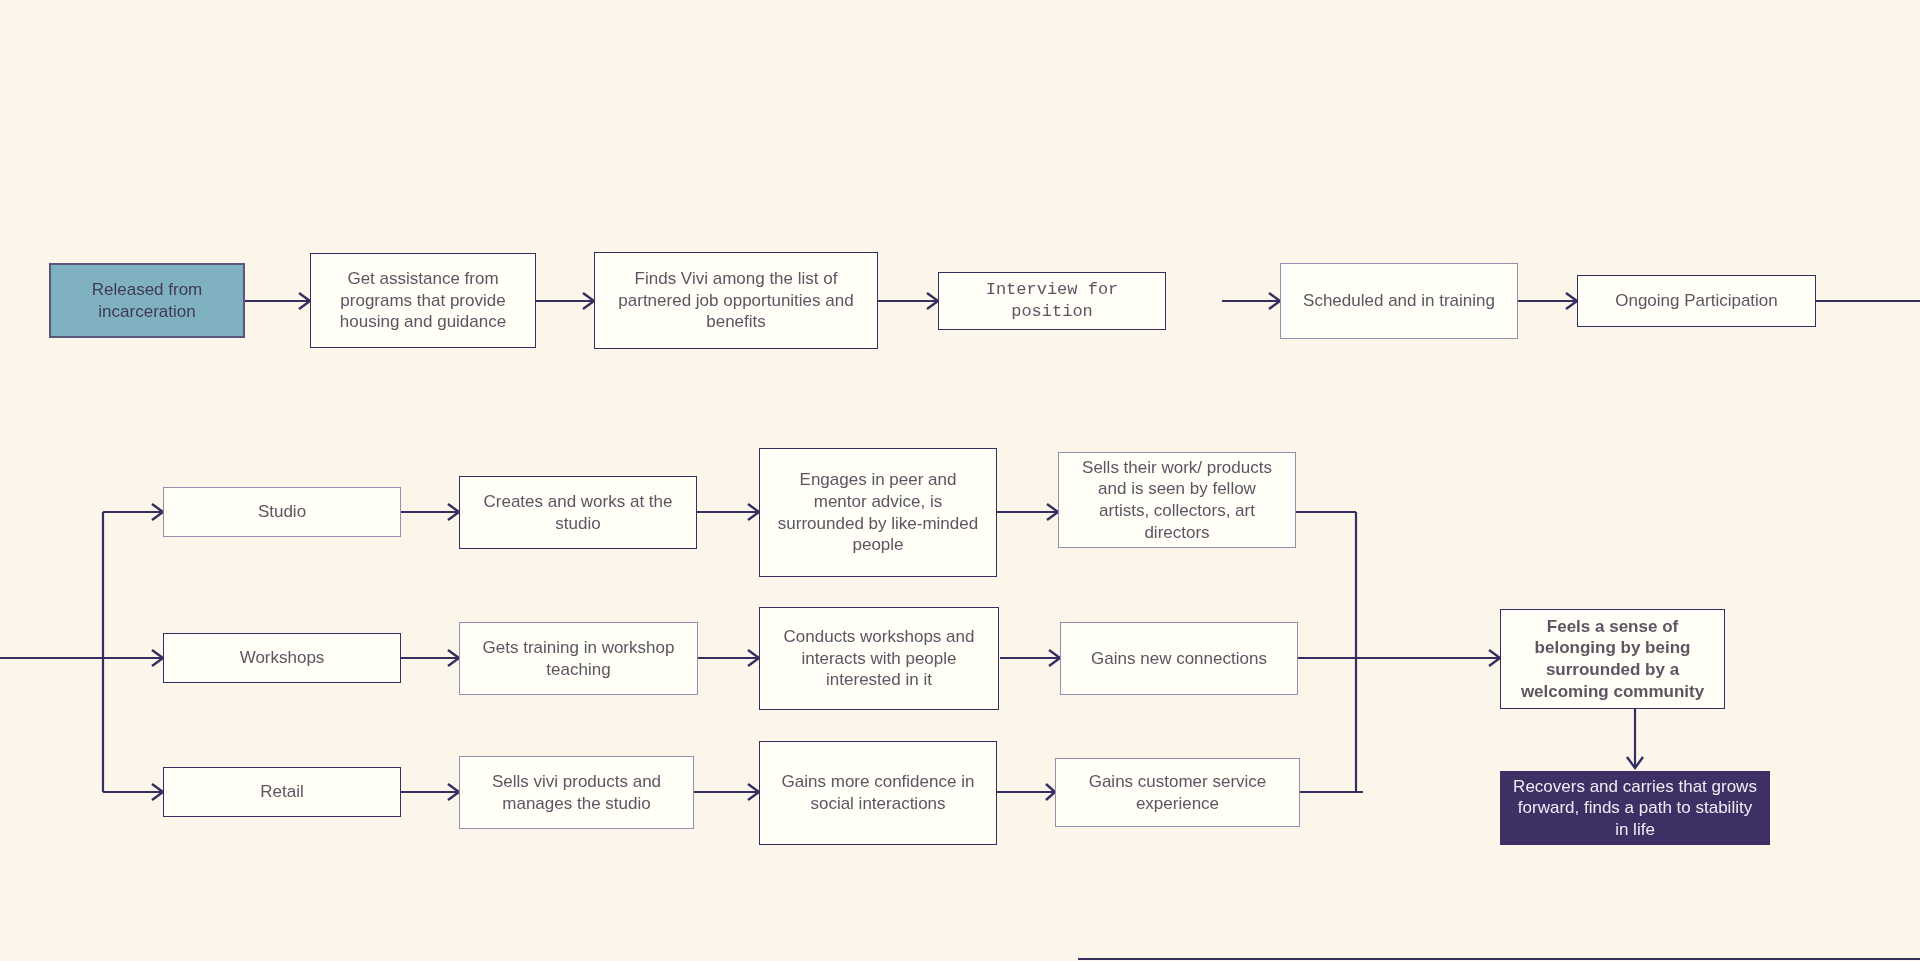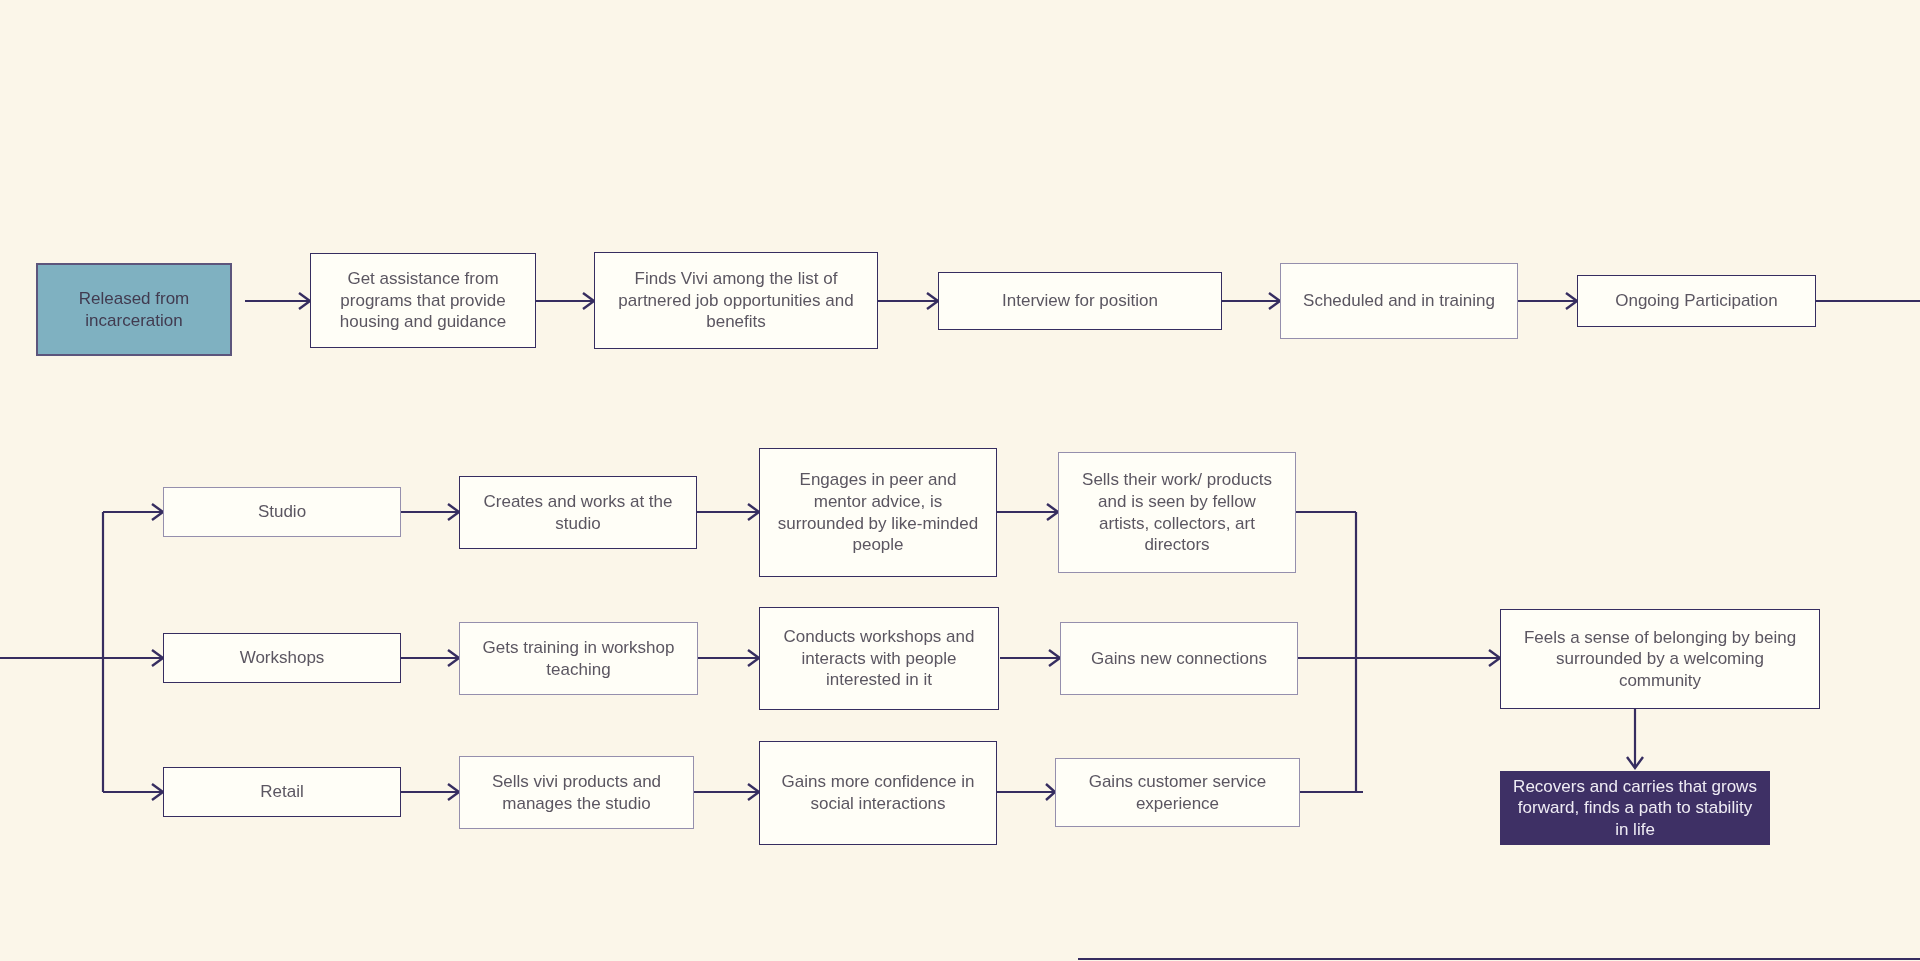--- a/index.html
+++ b/index.html
@@ -86,49 +86,49 @@
     <path class="c" d="M1300 792 H1363"></path>
 
     <path class="c" d="M1356 512 V792"></path>
 
     <path class="c" d="M1635 709 V768"></path>
     <path class="ah" d="M1627 757 L1635 768 L1643 757"></path>
 
     <path class="c" d="M1078 959 H1920" stroke-width="3"></path>
   </svg>
 
-  <div class="node v-teal" style="left:36px;top:263px;width:196px;height:93px;">
+  <div class="node v-teal" style="left:49px;top:263px;width:196px;height:75px;">
     <span>Released from incarceration</span>
   </div>
   <div class="node" style="left:310px;top:253px;width:226px;height:95px;">
     <span>Get assistance from programs that provide housing and guidance</span>
   </div>
   <div class="node" style="left:594px;top:252px;width:284px;height:97px;">
     <span>Finds Vivi among the list of partnered job opportunities and benefits</span>
   </div>
-  <div class="node" style="left:938px;top:272px;width:284px;height:58px;">
+  <div class="node" style="left:938px;top:272px;width:228px;height:58px;font-family:Liberation Mono, monospace;">
     <span>Interview for position</span>
   </div>
   <div class="node v-light" style="left:1280px;top:263px;width:238px;height:76px;">
     <span>Scheduled and in training</span>
   </div>
   <div class="node" style="left:1577px;top:275px;width:239px;height:52px;">
     <span>Ongoing Participation</span>
   </div>
 
   <div class="node v-light" style="left:163px;top:487px;width:238px;height:50px;">
     <span>Studio</span>
   </div>
   <div class="node" style="left:459px;top:476px;width:238px;height:73px;">
     <span>Creates and works at the studio</span>
   </div>
   <div class="node" style="left:759px;top:448px;width:238px;height:129px;">
     <span>Engages in peer and mentor advice, is surrounded by like-minded people</span>
   </div>
-  <div class="node v-light" style="left:1058px;top:452px;width:238px;height:121px;">
+  <div class="node v-light" style="left:1058px;top:452px;width:238px;height:96px;">
     <span>Sells their work/ products and is seen by fellow artists, collectors, art directors</span>
   </div>
 
   <div class="node" style="left:163px;top:633px;width:238px;height:50px;">
     <span>Workshops</span>
   </div>
   <div class="node" style="left:759px;top:607px;width:240px;height:103px;">
     <span>Conducts workshops and interacts with people interested in it</span>
   </div>
   <div class="node v-light" style="left:459px;top:622px;width:239px;height:73px;">
@@ -144,20 +144,20 @@
   <div class="node v-light" style="left:459px;top:756px;width:235px;height:73px;">
     <span>Sells vivi products and manages the studio</span>
   </div>
   <div class="node" style="left:759px;top:741px;width:238px;height:104px;justify-content:center;">
     <span>Gains more confidence in social interactions</span>
   </div>
   <div class="node v-light" style="left:1055px;top:758px;width:245px;height:69px;text-align:center;">
     <span>Gains customer service experience</span>
   </div>
 
-  <div class="node" style="left:1500px;top:609px;width:320px;height:100px;">
+  <div class="node" style="left:1500px;top:609px;width:225px;height:100px;font-weight:bold;">
     <span>Feels a sense of belonging by being surrounded by a welcoming community</span>
   </div>
   <div class="node v-darkfill" style="left:1500px;top:771px;width:270px;height:74px;">
     <span>Recovers and carries that grows forward, finds  a path to stability in life</span>
   </div>
 
 </div>
 
 </body></html>

